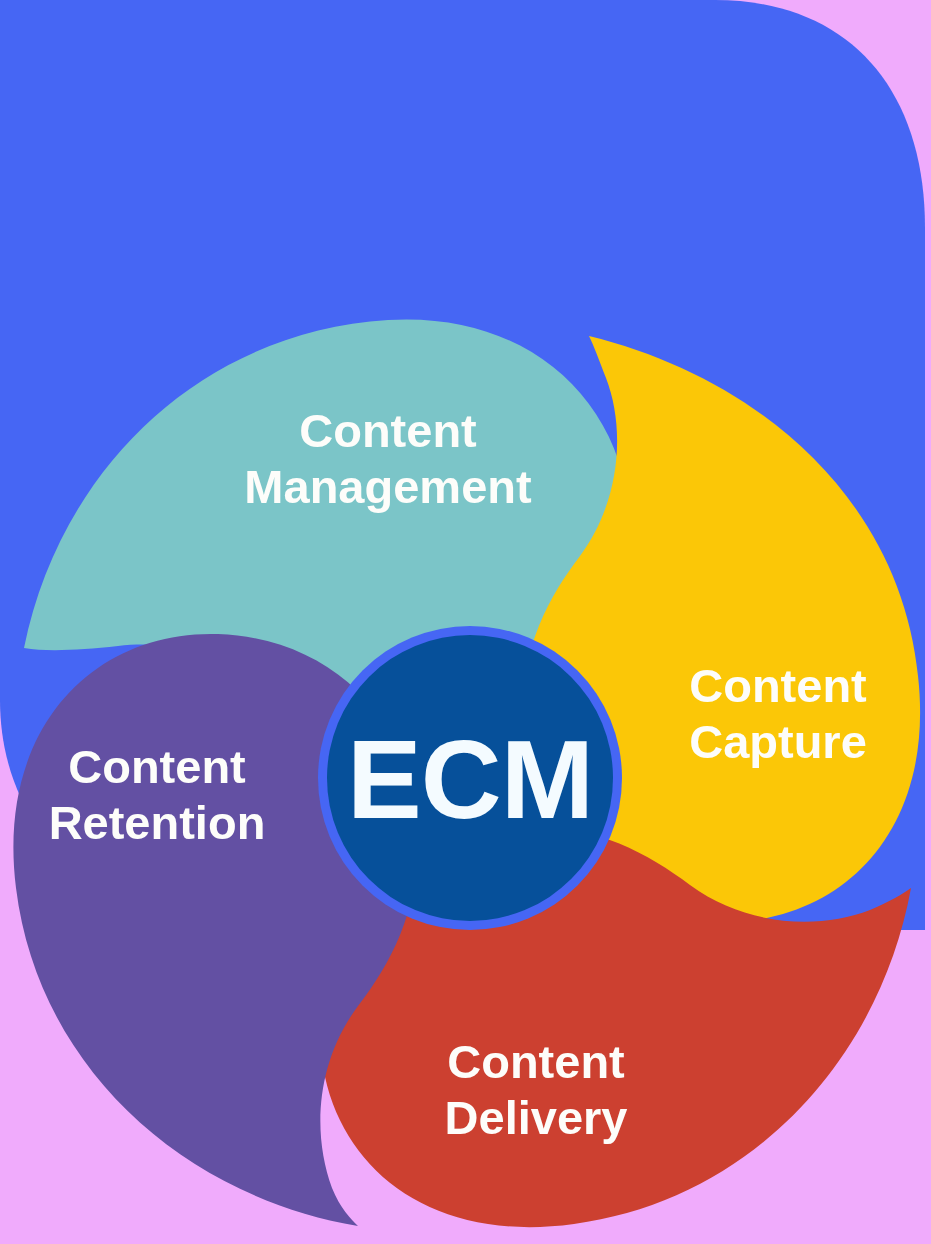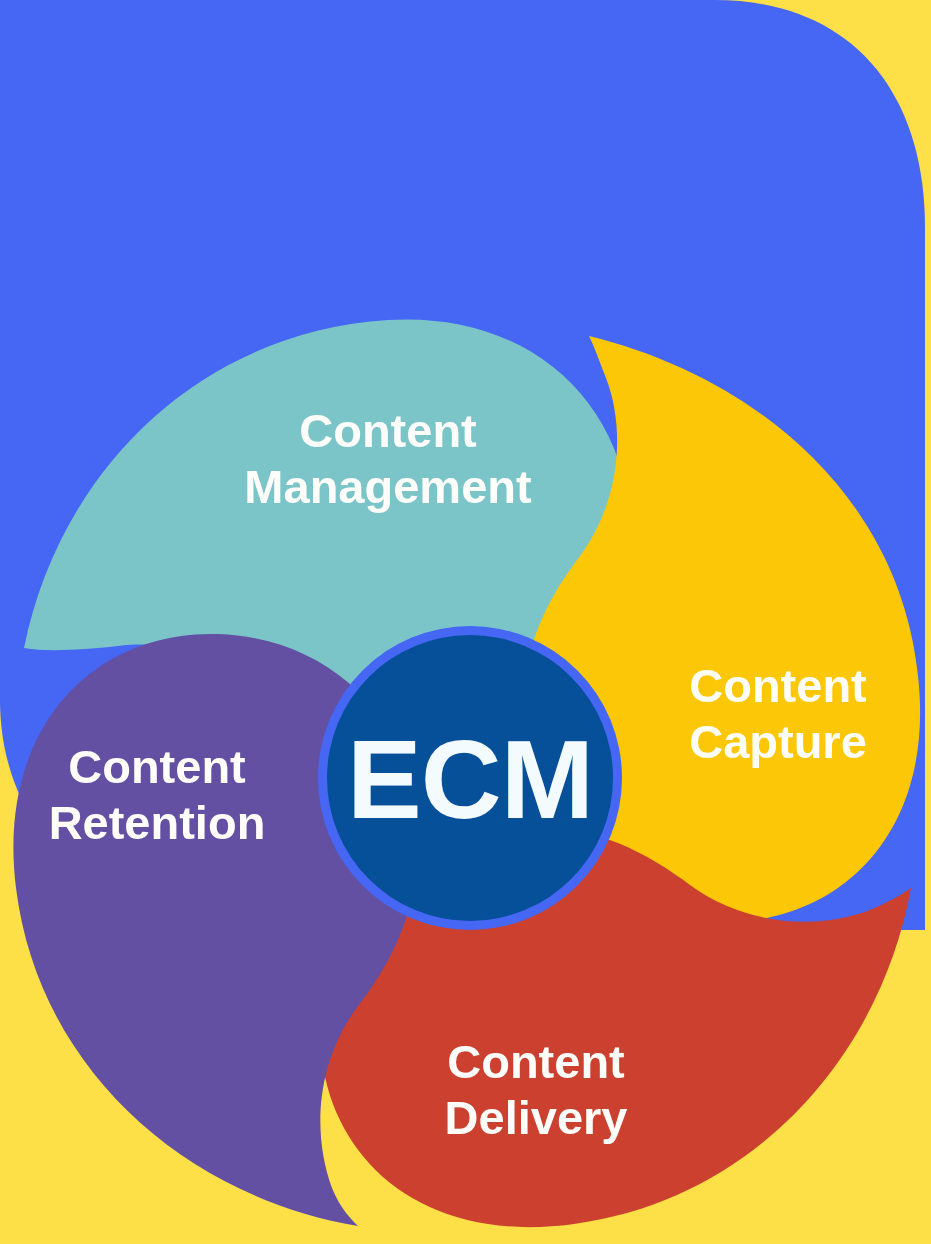--- a/index.html
+++ b/index.html
@@ -36,21 +36,21 @@
   }
   .label-core {
     font-size: 112px;
     letter-spacing: -1px;
     fill: #f4fbff;
   }
 </style>
 </head>
 <body>
 
-<div id="stage" style="background: #fde047;">
+<div id="stage" style="background: #f0abfc;">
   <svg id="diagram-svg" width="931" height="1244" viewBox="0 0 931 1244" xmlns="http://www.w3.org/2000/svg">
 
     <path id="panel-shape" d="M 0,0 L 715,0 C 845,0 925,85 925,228 L 925,930 L 248,930 C 105,930 0,835 0,700 Z" fill="#4666f4"></path>
 
     <path id="shape-content-management" d="M 24,648
              C 60,470 200,332 388,320
              C 520,312 612,390 628,500
              C 646,622 560,716 452,730
              C 392,737 330,724 284,690
              C 232,652 168,640 118,646

